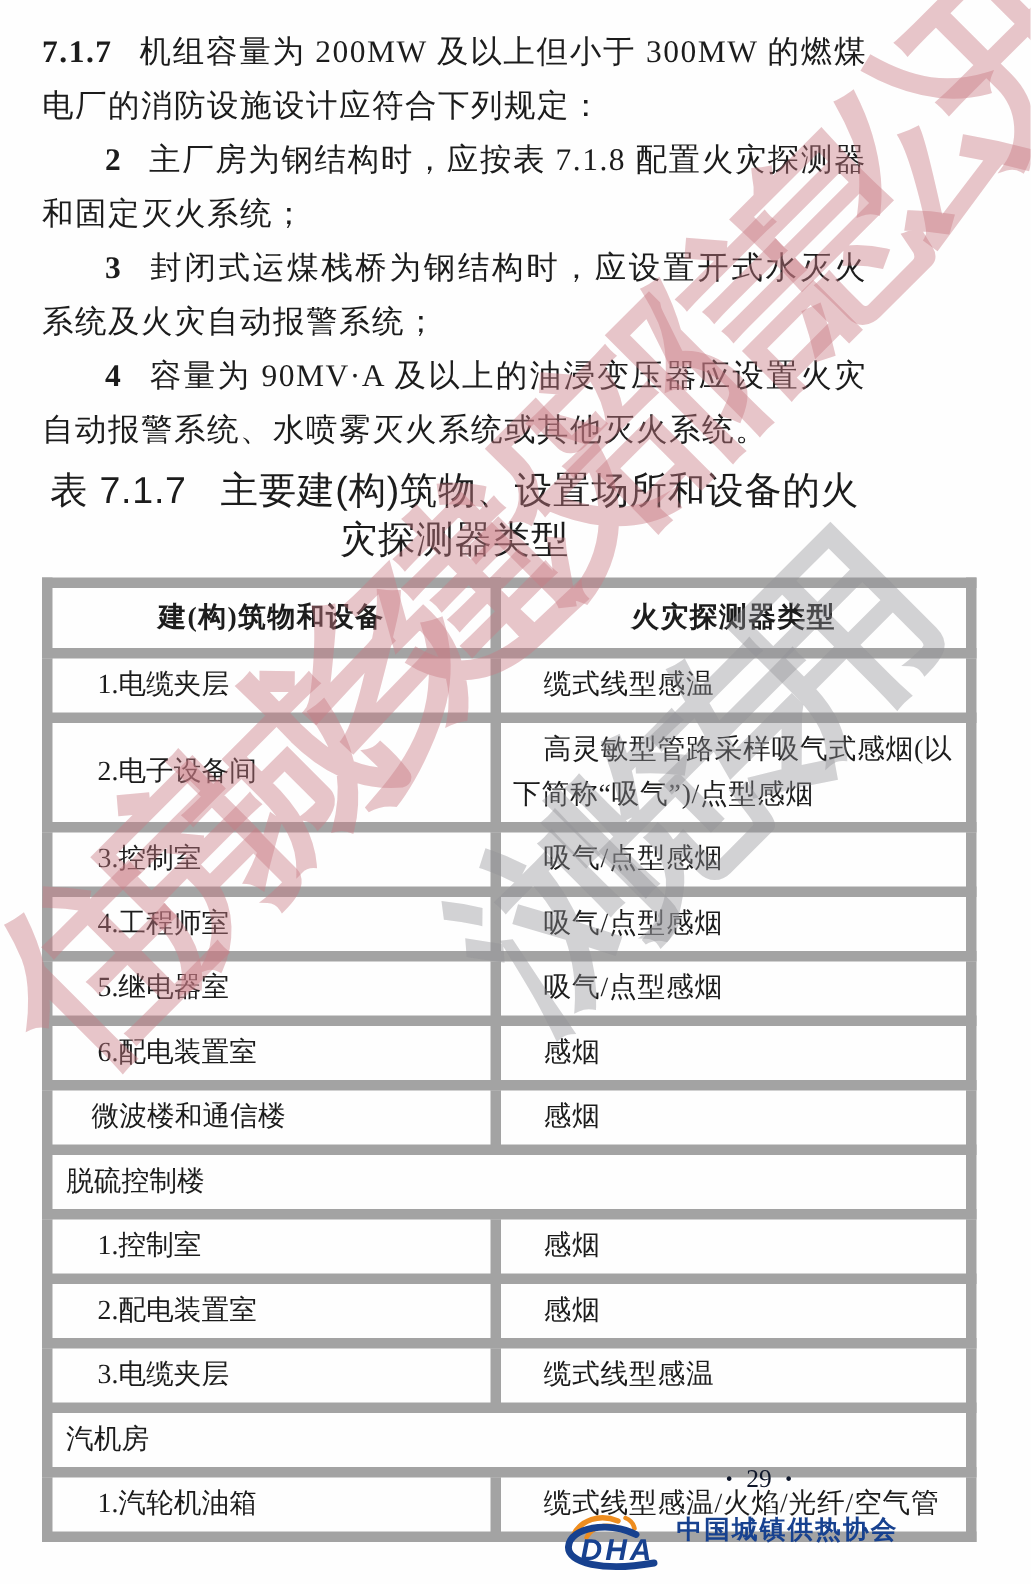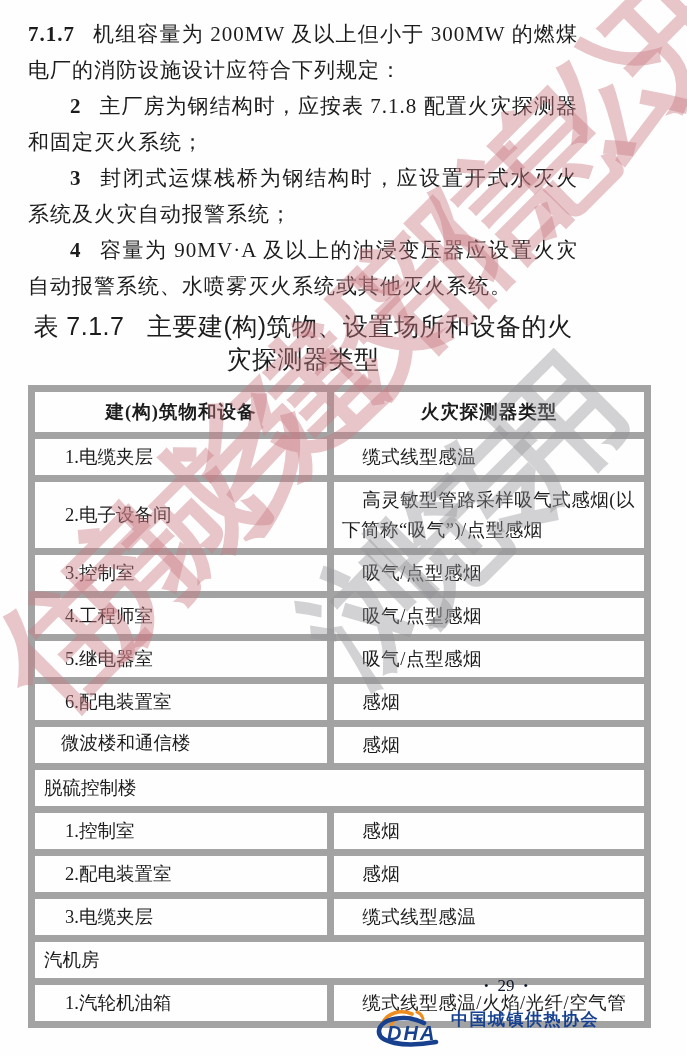--- a/index.html
+++ b/index.html
@@ -30,21 +30,21 @@
   }
   table.detector th,table.detector td{
     border:7px solid #a3a3a3;vertical-align:middle;
     line-height:30px;padding:3px 6px;
   }
   table.detector th{
     font-weight:bold;text-align:center;height:34px;letter-spacing:1px;
   }
   td.cell.name{width:256px;}
   td.cell.name.indent{padding-left:30px;}
-  td.cell.name.top{padding-left:26px;font-family:Liberation Mono, monospace;}
+  td.cell.name.top{padding-left:26px;}
   td.cell.group{padding-left:9px;}
   td.cell.detector{padding-left:8px;}
   .det-text{text-indent:1.1em;letter-spacing:0.5px;}
 
   
   .page-num{
     position:absolute;top:976px;right:68px;z-index:1;
     font-size:17px;color:#0f172a;
   }
   .page-num .dot{margin:0 9px;font-size:13px;vertical-align:1px;}

